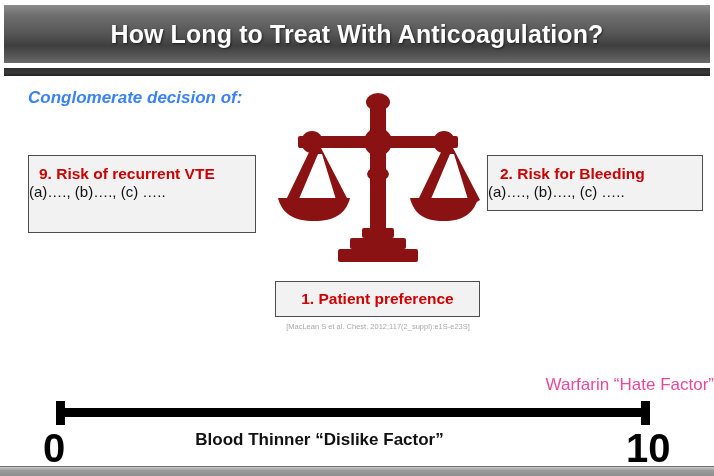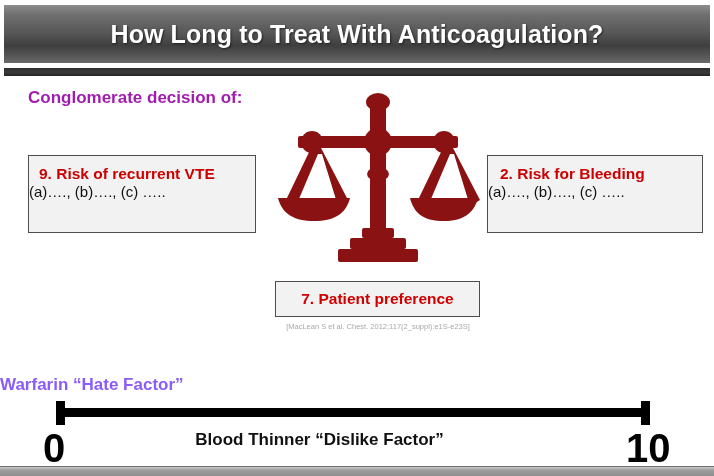--- a/index.html
+++ b/index.html
@@ -53,34 +53,35 @@
     background: linear-gradient(to bottom, #2e2e2e 0%, #3a3a3a 55%, #242424 100%);
   }
 
   
   #conglomerate-heading {
     position: absolute;
     left: 28px;
     top: 88px;
     font-size: 17px;
     font-weight: bold;
-    color: #a21caf;
-    white-space: nowrap;
+    color: #3b82f6;
+    white-space: nowrap;
+    font-style: italic;
   }
 
   
   .risk-box {
     position: absolute;
     background: #f2f2f2;
     border: 1.5px solid #4d4d4d;
     box-sizing: border-box;
     padding-top: 9px;
   }
   #risk-box-left  { left: 28px;  top: 155px; width: 228px; height: 78px; }
-  #risk-box-right { left: 487px; top: 155px; width: 216px; height: 78px; }
+  #risk-box-right { left: 487px; top: 155px; width: 216px; height: 56px; }
 
   .risk-title {
     font-size: 15.5px;
     font-weight: bold;
     color: #cc0000;
     white-space: nowrap;
     padding-left: 10px;
   }
   #risk-box-right .risk-title { padding-left: 12px; }
   .risk-sub {
@@ -132,24 +133,24 @@
     height: 176px;
   }
   #scale-graphic svg { display: block; width: 100%; height: 100%; }
 
   
   #warfarin-label {
     position: absolute;
     left: 0;
     top: 375px;
     width: 714px;
-    text-align: left;
+    text-align: right;
     font-size: 17px;
-    font-weight: bold;
-    color: #8b5cf6;
+    font-weight: normal;
+    color: #ec4899;
     white-space: nowrap;
   }
   #bloodthinner-label {
     position: absolute;
     left: 0;
     top: 430px;
     width: 639px;
     text-align: center;
     font-size: 17px;
     font-weight: bold;
@@ -247,21 +248,21 @@
         <path d="M134,110 L202,110 C198,126 186,133 168,133 C148,133 138,126 134,110 Z"></path>
 
         <rect x="86" y="140" width="32" height="10" rx="2"></rect>
         <rect x="74" y="150" width="56" height="11" rx="2"></rect>
         <rect x="62" y="161" width="80" height="13" rx="2"></rect>
       </g>
     </svg>
   </div>
 
   <div id="preference-box">
-    <div id="preference-text">7. Patient preference</div>
+    <div id="preference-text">1. Patient preference</div>
   </div>
 
   <div id="citation">[MacLean S et al. Chest. 2012;117(2_suppl):e1S-e23S]</div>
 
   <div id="warfarin-label">Warfarin “Hate Factor”</div>
   <div id="scale-bar-line"></div>
   <div class="scale-cap" id="scale-cap-left"></div>
   <div class="scale-cap" id="scale-cap-right"></div>
   <div id="bloodthinner-label">Blood Thinner “Dislike Factor”</div>
   <div class="scale-endlabel" id="scale-label-min">0</div>

